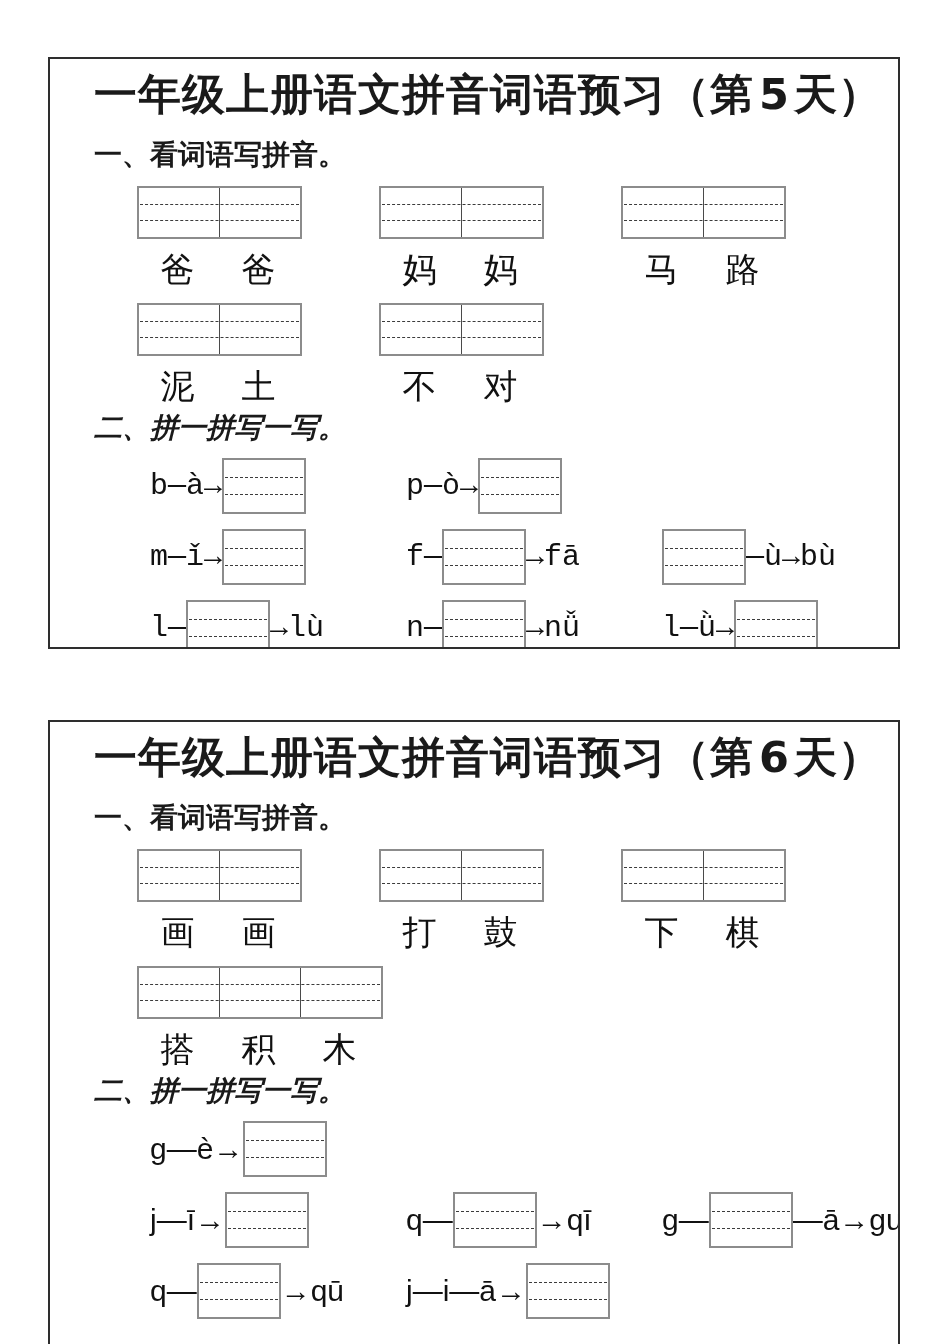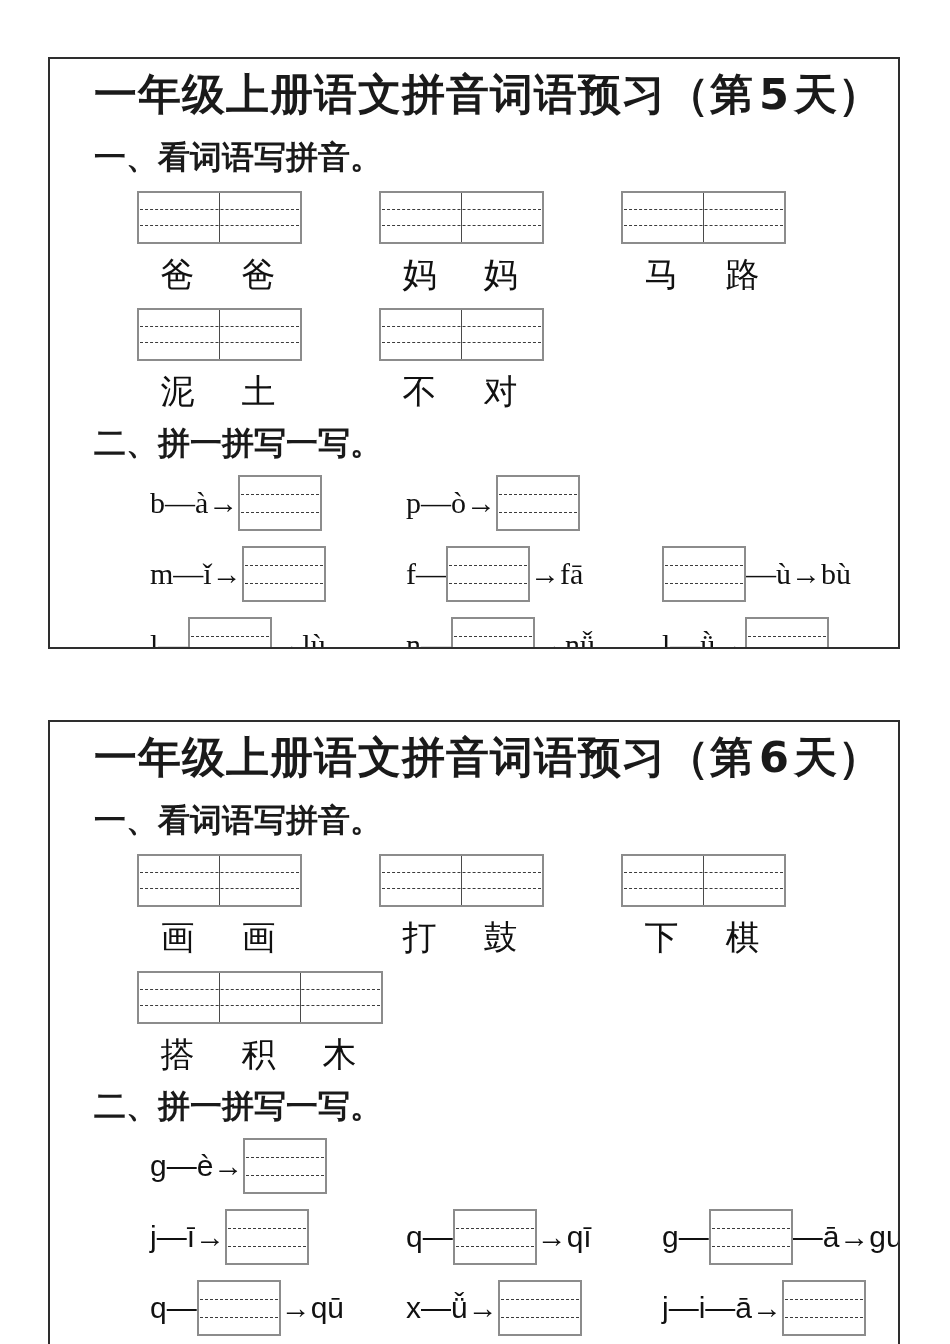--- a/index.html
+++ b/index.html
@@ -20,25 +20,25 @@
   .title {
     text-align:center; font-weight:bold; font-size:43px; line-height:1.18;
     margin-top:10px; white-space:nowrap;
     font-family:"Liberation Serif", serif; letter-spacing:1px;
   }
   .title .day {
     font-family:"DejaVu Sans", sans-serif; font-weight:bold;
     margin:0 5px; letter-spacing:0;
   }
   .heading {
-    font-weight:bold; font-size:32px; line-height:1.15;
+    font-weight:bold; font-size:28px; line-height:1.15;
     margin:18px 0 0 16px;
     font-family:"Liberation Serif", serif;
   }
-  .heading.second { margin-top:10px; }
+  .heading.second { margin-top:2px;font-style:italic; }
 
   
   .word-row { display:flex; margin-left:59px; margin-top:15px; }
   .word-row.second { margin-top:10px; }
   .word-item { margin-right:77px; }
 
   .pgrid {
     position:relative; display:flex; height:49px;
     border:2px solid #8c8c8c; background:#fff;
   }
@@ -57,21 +57,21 @@
 
   
   .spell-row { display:flex; align-items:center; margin-left:72px; margin-top:13px; height:58px; }
   .spell-item { display:flex; align-items:center; width:256px; flex:none; }
   .spell-item.wide { width:auto; }
   .sbox {
     position:relative; width:80px; height:52px; flex:none;
     border:2px solid #8c8c8c; background:#fff;
   }
   .pin { font-size:30px; line-height:1; white-space:nowrap; color:#111; }
-  #panel-day5 .pin { font-family:Liberation Serif, serif; }
+  #panel-day5 .pin { font-family:Liberation Mono, monospace; }
   #panel-day6 .pin { font-family:Liberation Sans, sans-serif; }
 </style>
 </head>
 <body>
 
 <div class="panel" id="panel-day5">
   <div class="title">
     <span>一年级上册语文拼音词语预习（第</span><span class="day">5</span><span>天）</span>
   </div>
 
@@ -324,28 +324,20 @@
 
   <div class="spell-row">
     <div class="spell-item">
       <span class="pin">q—</span>
       <div class="sbox">
           <div class="dash d1"></div>
           <div class="dash d2"></div>
         </div>
       <span class="pin">→qū</span>
     </div>
-    <div class="spell-item">
-      <span class="pin">x—ǚ→</span>
-      <div class="sbox">
-          <div class="dash d1"></div>
-          <div class="dash d2"></div>
-        </div>
-      <span class="pin"></span>
-    </div>
     <div class="spell-item wide">
       <span class="pin">j—i—ā→</span>
       <div class="sbox">
           <div class="dash d1"></div>
           <div class="dash d2"></div>
         </div>
       <span class="pin"></span>
     </div>
   </div>
 </div>

